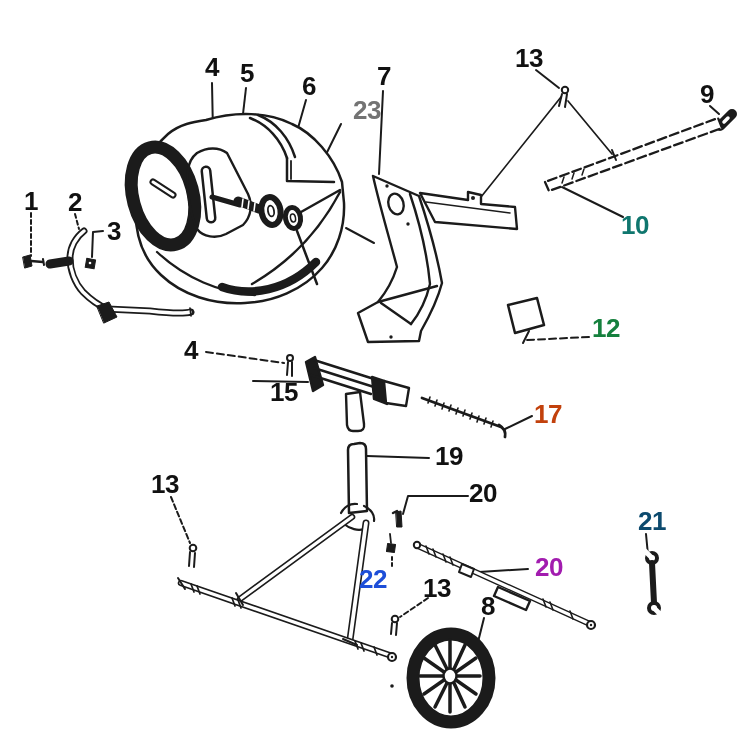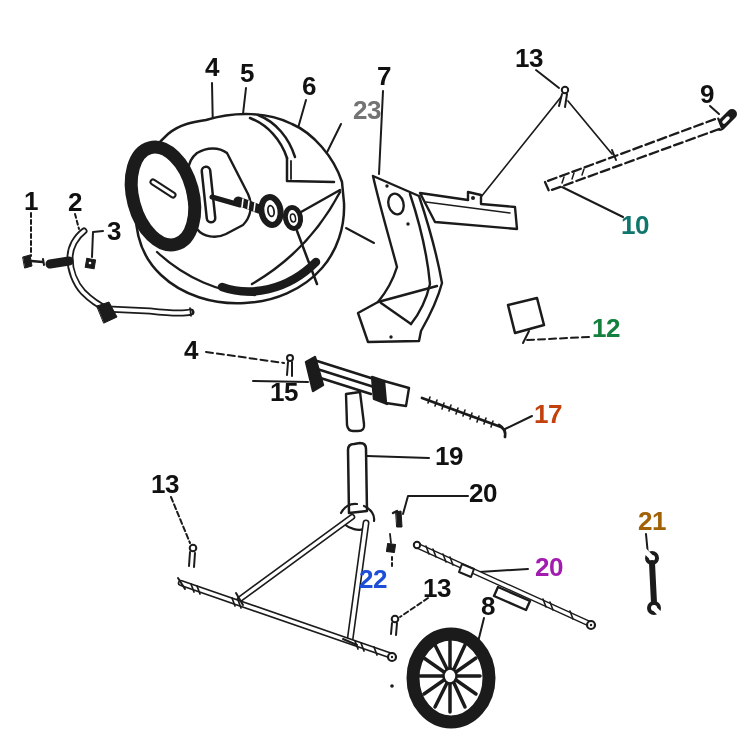--- a/index.html
+++ b/index.html
@@ -256,17 +256,17 @@
       <span class="callout" style="left: 606px; top: 328px; color: #15803d;">12</span>
       <span class="callout" style="left: 191px; top: 350px; color: rgb(17, 17, 17);">4</span>
       <span class="callout" style="left: 239px; top: 392px; color: rgb(17, 17, 17); margin-left: 45px;">15</span>
       <span class="callout" style="left: 548px; top: 414px; color: #c2410c;">17</span>
       <span class="callout" style="left: 449px; top: 456px; color: rgb(17, 17, 17);">19</span>
       <span class="callout" style="left: 483px; top: 493px; color: rgb(17, 17, 17);">20</span>
       <span class="callout" style="left: 165px; top: 484px; color: rgb(17, 17, 17);">13</span>
       <span class="callout" style="left: 373px; top: 579px; color: #1d4ed8;">22</span>
       <span class="callout" style="left: 437px; top: 588px; color: rgb(17, 17, 17);">13</span>
       <span class="callout" style="left: 549px; top: 567px; color: #a21caf;">20</span>
-      <span class="callout" style="left: 652px; top: 521px; color: #a16207;">21</span>
+      <span class="callout" style="left: 652px; top: 521px; color: #0c4a6e;">21</span>
       <span class="callout" style="left: 488px; top: 606px; color: rgb(17, 17, 17);">8</span>
     </div>
 
 </div>
 
 </body></html>

